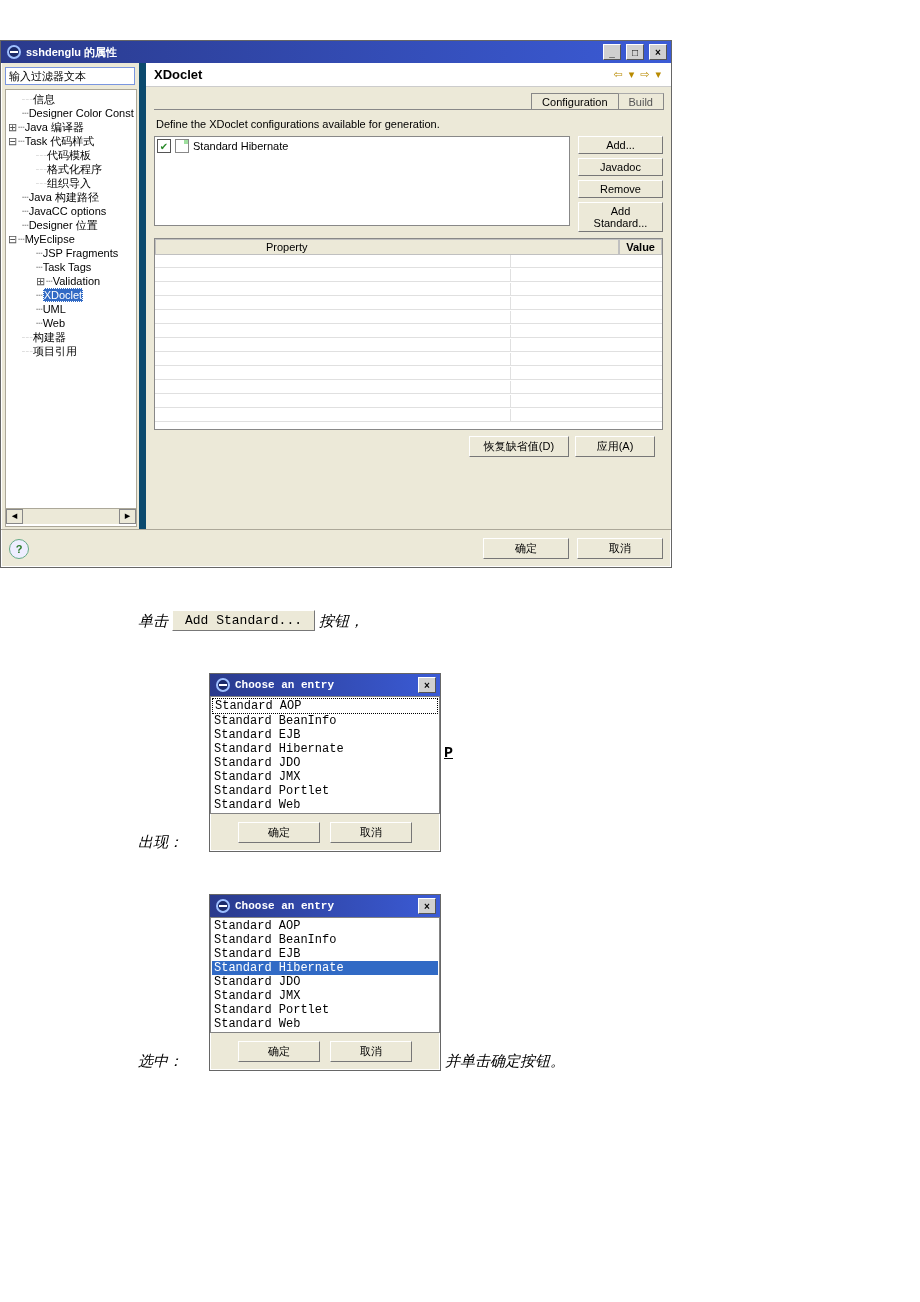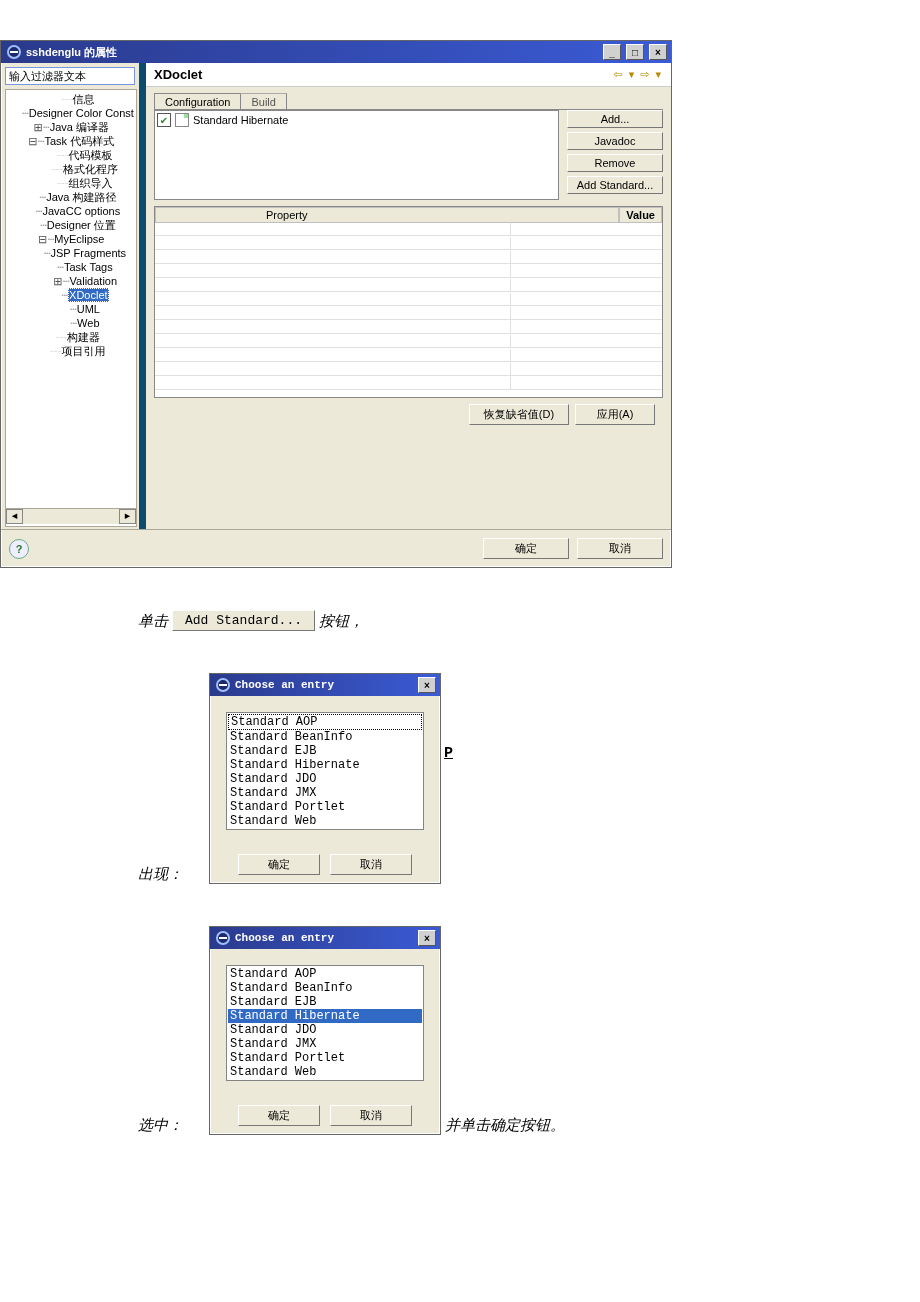--- a/index.html
+++ b/index.html
@@ -77,21 +77,21 @@
     flex: 1;
     background: #fff;
     margin: 0 2px 2px 4px;
     border: 1px solid #aca899;
     overflow: hidden;
     padding: 2px 0;
     font-size: 11px;
     line-height: 14px;
     white-space: nowrap;
   }
-  .tree-row { padding: 0 2px; text-align: center; }
+  .tree-row { padding: 0 2px; }
   .tree-row.ind1 { padding-left: 16px; }
   .tree-row.ind2 { padding-left: 30px; }
   .tree-row .twist {
     display:inline-block; width:10px; color:#555;
   }
   .tree-row .dots { color:#888; }
   .tree-row.sel span.lbl {
     background:#316ac5; color:#fff; border:1px dotted #fff;
   }
   .tree .hscroll {
@@ -124,40 +124,40 @@
   .right-header .nav span {
     display:inline-block; padding:0 2px;
   }
 
   .config-area {
     background:#ece9d8;
     padding: 6px 8px 6px 8px;
     flex:1;
     display:flex; flex-direction:column;
   }
-  .tabbar { display:flex; }
+  .tabbar { display:flex;justify-content:flex-end; }
   .tab {
     padding:2px 10px;
     border:1px solid #888;
     border-bottom:none;
     background:#ece9d8;
     font-size:11px;
     margin-right:-1px;
   }
   .tab.inactive { border-top-color:#aaa; color:#555; }
   .tabline { border-top:1px solid #888; margin-top:-1px; }
   .desc { font-size:11px; margin:8px 0 6px 2px; }
   .cfg-row { display:flex; gap:8px; }
   .cfg-list {
     flex:1; background:#fff; border:1px solid #888;
     height:84px; font-size:11px;
     padding:2px;
   }
   .cfg-list .row { display:flex; align-items:center; gap:4px; }
-  .cfg-btns { display:flex; flex-direction:column; gap:4px; width:96px; }
+  .cfg-btns { display:flex; flex-direction:column; gap:4px; width:85px; }
   .winbtn {
     font-size:11px;
     padding:2px 4px;
     background:#ece9d8;
     border:1px solid #fff;
     border-right-color:#777; border-bottom-color:#777;
     text-align:center;
   }
   .pv-table {
     margin-top:6px;
@@ -212,21 +212,21 @@
     font-family: "Courier New", monospace;
     font-size:13px;
     padding:2px 12px;
   }
 
   
   .choose-dialog { width:230px; }
   .choose-list {
     background:#fff; font-family:"Courier New",monospace;
     font-size:12px; padding:1px; border:1px solid #848484;
-    margin:16px;
+    margin:0;
   }
   .choose-list div { padding:0 2px; }
   .choose-list div.sel-dotted { border:1px dotted #000; }
   .choose-list div.sel-blue { background:#316ac5; color:#fff; }
   .choose-btnrow {
     display:flex; justify-content:center; gap:10px;
     padding:8px;
   }
   .choose-btnrow .winbtn { width:72px; font-family:"SimSun"; }
 
@@ -312,20 +312,21 @@
           </span>
         </div>
 
         <div class="config-area">
           <div class="tabbar">
             <div class="tab">Configuration</div>
             <div class="tab inactive">Build</div>
           </div>
           <div class="tabline"></div>
 
+          <div class="desc">Define the XDoclet configurations available for generation.</div>
 
           <div class="cfg-row">
             <div class="cfg-list">
               <div class="row">
                 <span class="chk">✔</span>
                 <span class="doc-ico"></span>
                 <span>Standard Hibernate</span>
               </div>
             </div>
             <div class="cfg-btns">

